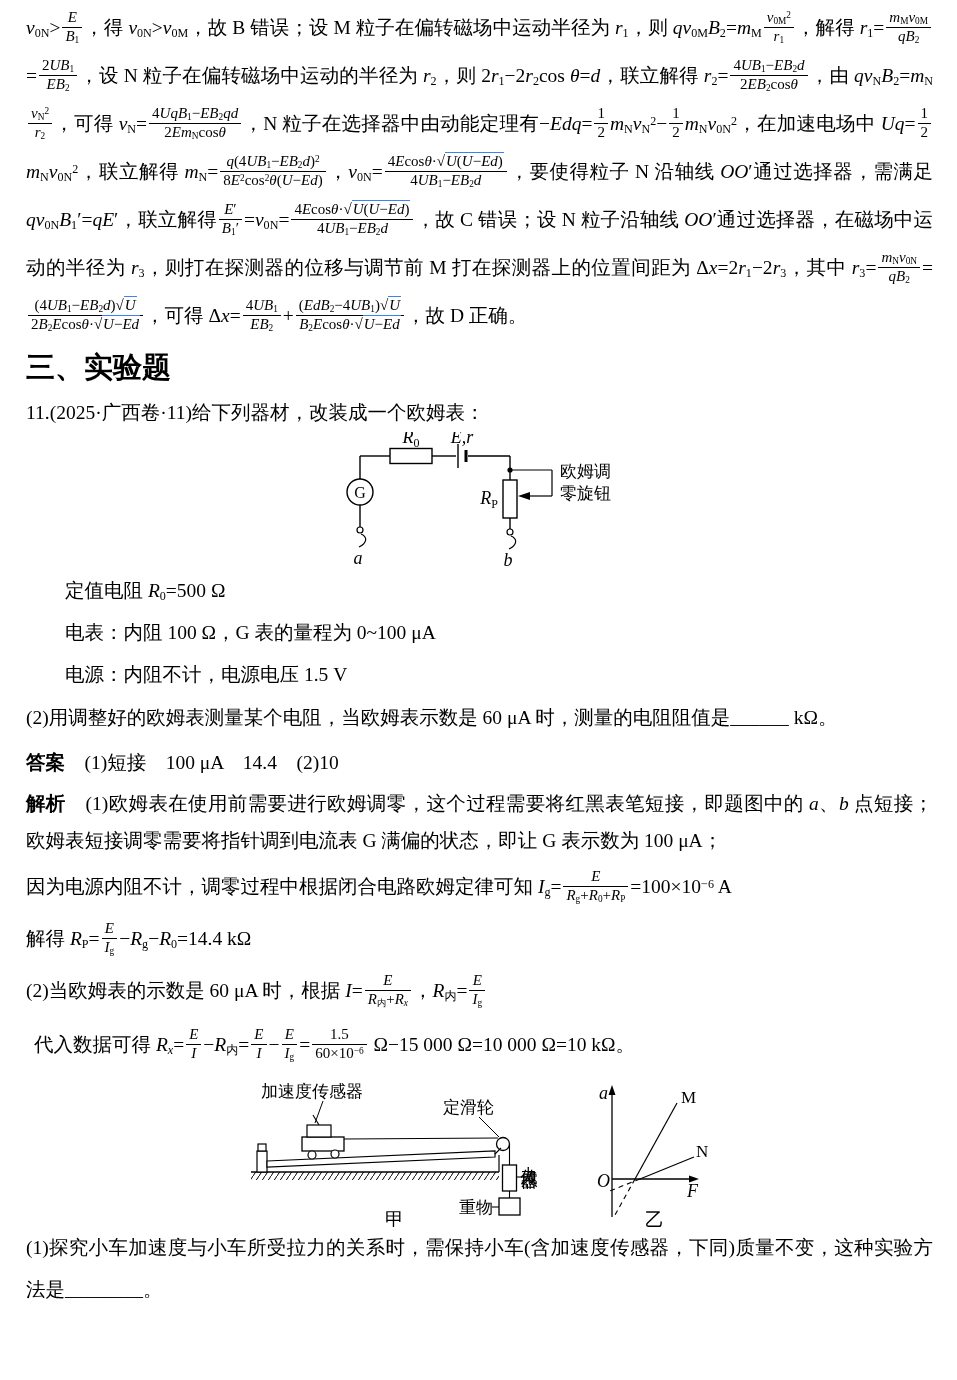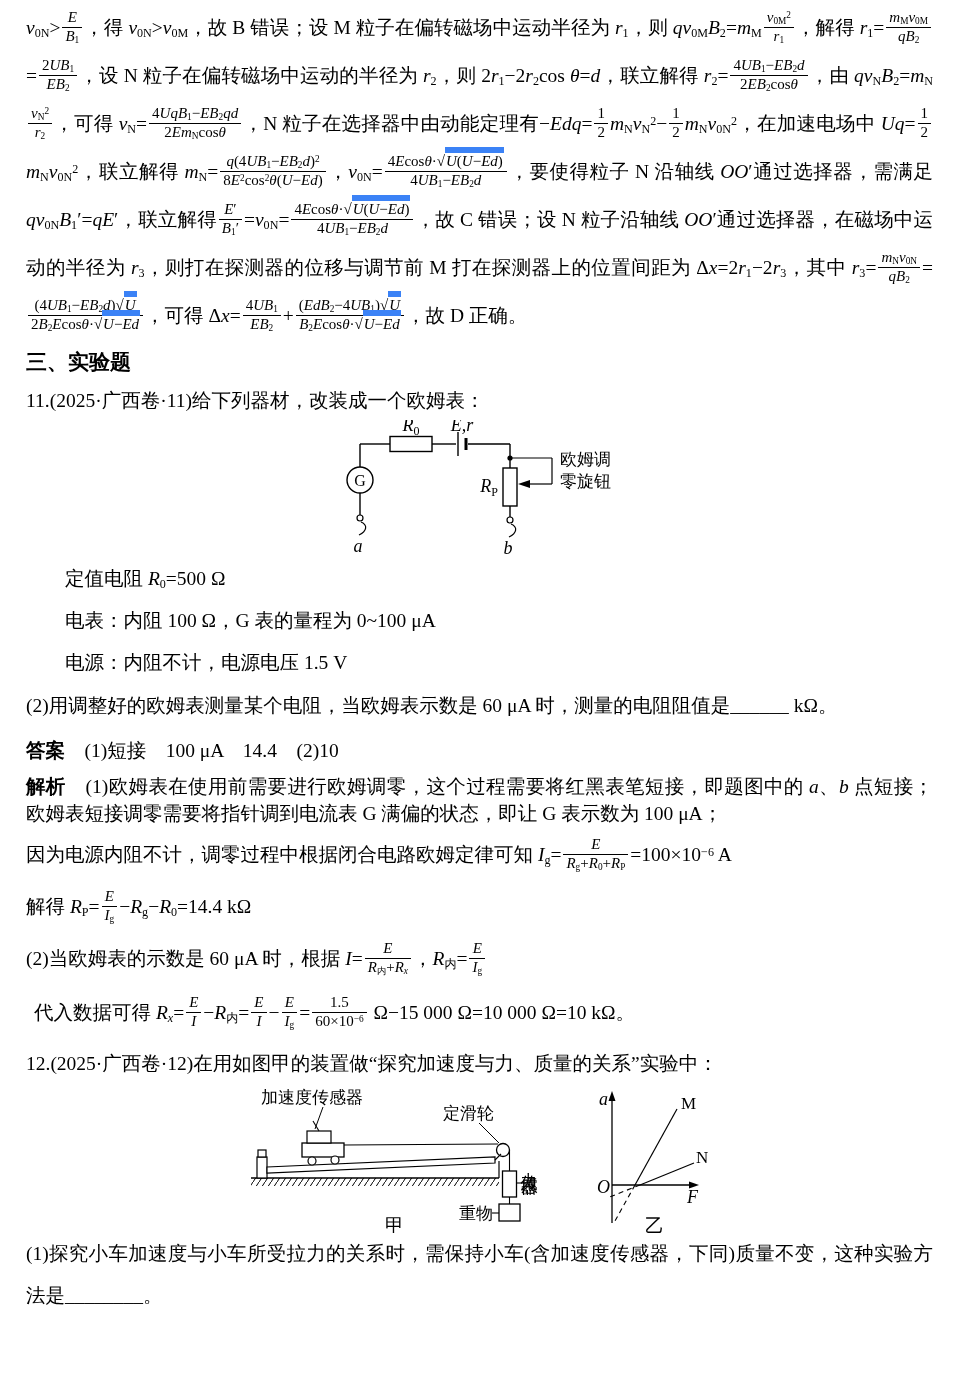--- a/index.html
+++ b/index.html
@@ -11,28 +11,28 @@
   .nowrap{white-space:nowrap;text-align:left;}
   .it{font-style:italic;}
   .bold{font-weight:bold;font-family:"Liberation Sans","DejaVu Sans",sans-serif;}
   sub{font-size:0.62em;vertical-align:-0.25em;line-height:0;}
   sup{font-size:0.62em;vertical-align:0.45em;line-height:0;}
   .frac{display:inline-block;vertical-align:middle;text-align:center;
         font-size:15px;line-height:1.18;margin:0 2px;position:relative;top:-2px;}
   .frac .num{display:block;border-bottom:1px solid #000;padding:0 3px;}
   .frac .den{display:block;padding:0 3px;}
   .sqrt{white-space:nowrap;}
-  .sqrt .rad{border-top:6px solid #3b82f6;padding:0 1px;}
+  .sqrt .rad{border-top:1px solid #3b82f6;padding:0 1px;}
   .lh-p1{line-height:48px;}
   .section{font-family:"Liberation Sans","DejaVu Sans",sans-serif;
-           font-weight:bold;font-size:21px;margin:8px 0 0;}
+           font-weight:bold;font-size:29px;margin:8px 0 0;}
   .q-intro{line-height:26px;margin-top:12px;}
   .lh-given{line-height:42px;margin-left:39px;}
   .lh-q{line-height:44px;}
-  .lh-an1{line-height:27px;}
+  .lh-an1{line-height:37px;}
   .lh-f1{line-height:56px;}
   .lh-f2{line-height:48px;}
   .lh-f3{line-height:52px;margin-left:8px;}
   .lh-q12{line-height:42px;}
   .figwrap{text-align:center;margin:6px 0 0;}
   svg{vertical-align:top;}
   svg text{font-family:"Liberation Serif","DejaVu Serif",serif;}
   .svg-cn{font-size:17px;}
   .svg-var{font-style:italic;font-size:18px;}
   .svg-sub{font-size:12px;}
@@ -95,21 +95,20 @@
 
   <p class="rich lh-q nowrap">(2)用调整好的欧姆表测量某个电阻，当欧姆表示数是 60 μA 时，测量的电阻阻值是______ kΩ。</p>
   <p class="rich lh-q nowrap"><span class="bold">答案</span>　(1)短接　100 μA　14.4　(2)10</p>
 
   <p class="rich lh-an1"><span class="bold">解析</span>　(1)欧姆表在使用前需要进行欧姆调零，这个过程需要将红黑表笔短接，即题图中的 <span class="it">a</span>、<span class="it">b</span> 点短接；欧姆表短接调零需要将指针调到电流表 G 满偏的状态，即让 G 表示数为 100 μA；</p>
   <p class="rich lh-f1 nowrap">因为电源内阻不计，调零过程中根据闭合电路欧姆定律可知 <span class="it">I</span><sub>g</sub>=<span class="frac"><span class="num"><span class="it">E</span></span><span class="den"><span class="it">R</span><sub>g</sub>+<span class="it">R</span><sub>0</sub>+<span class="it">R</span><sub>P</sub></span></span>=100×10<sup>−6</sup> A</p>
   <p class="rich lh-f2 nowrap">解得 <span class="it">R</span><sub>P</sub>=<span class="frac"><span class="num"><span class="it">E</span></span><span class="den"><span class="it">I</span><sub>g</sub></span></span>−<span class="it">R</span><sub>g</sub>−<span class="it">R</span><sub>0</sub>=14.4 kΩ</p>
   <p class="rich lh-f1 nowrap">(2)当欧姆表的示数是 60 μA 时，根据 <span class="it">I</span>=<span class="frac"><span class="num"><span class="it">E</span></span><span class="den"><span class="it">R</span><sub>内</sub>+<span class="it">R</span><sub><span class="it">x</span></sub></span></span>，<span class="it">R</span><sub>内</sub>=<span class="frac"><span class="num"><span class="it">E</span></span><span class="den"><span class="it">I</span><sub>g</sub></span></span></p>
   <p class="rich lh-f3 nowrap">代入数据可得 <span class="it">R</span><sub><span class="it">x</span></sub>=<span class="frac"><span class="num"><span class="it">E</span></span><span class="den"><span class="it">I</span></span></span>−<span class="it">R</span><sub>内</sub>=<span class="frac"><span class="num"><span class="it">E</span></span><span class="den"><span class="it">I</span></span></span>−<span class="frac"><span class="num"><span class="it">E</span></span><span class="den"><span class="it">I</span><sub>g</sub></span></span>=<span class="frac"><span class="num">1.5</span><span class="den">60×10<sup>−6</sup></span></span> Ω−15 000 Ω=10 000 Ω=10 kΩ。</p>
 
-  <p class="rich q-intro nowrap">12.(2025·广西卷·12)在用如图甲的装置做“探究加速度与力、质量的关系”实验中：</p>
 
   <div class="figwrap">
     <svg width="465" height="150" viewBox="0 0 465 150">
       <defs>
         <pattern id="hatch" width="6" height="9" patternUnits="userSpaceOnUse">
           <path d="M6,0 L0,9" stroke="#000" stroke-width="1"></path>
         </pattern>
       </defs>
 
       <line x1="4" y1="95" x2="252" y2="95" stroke="#000" stroke-width="1.4"></line>

